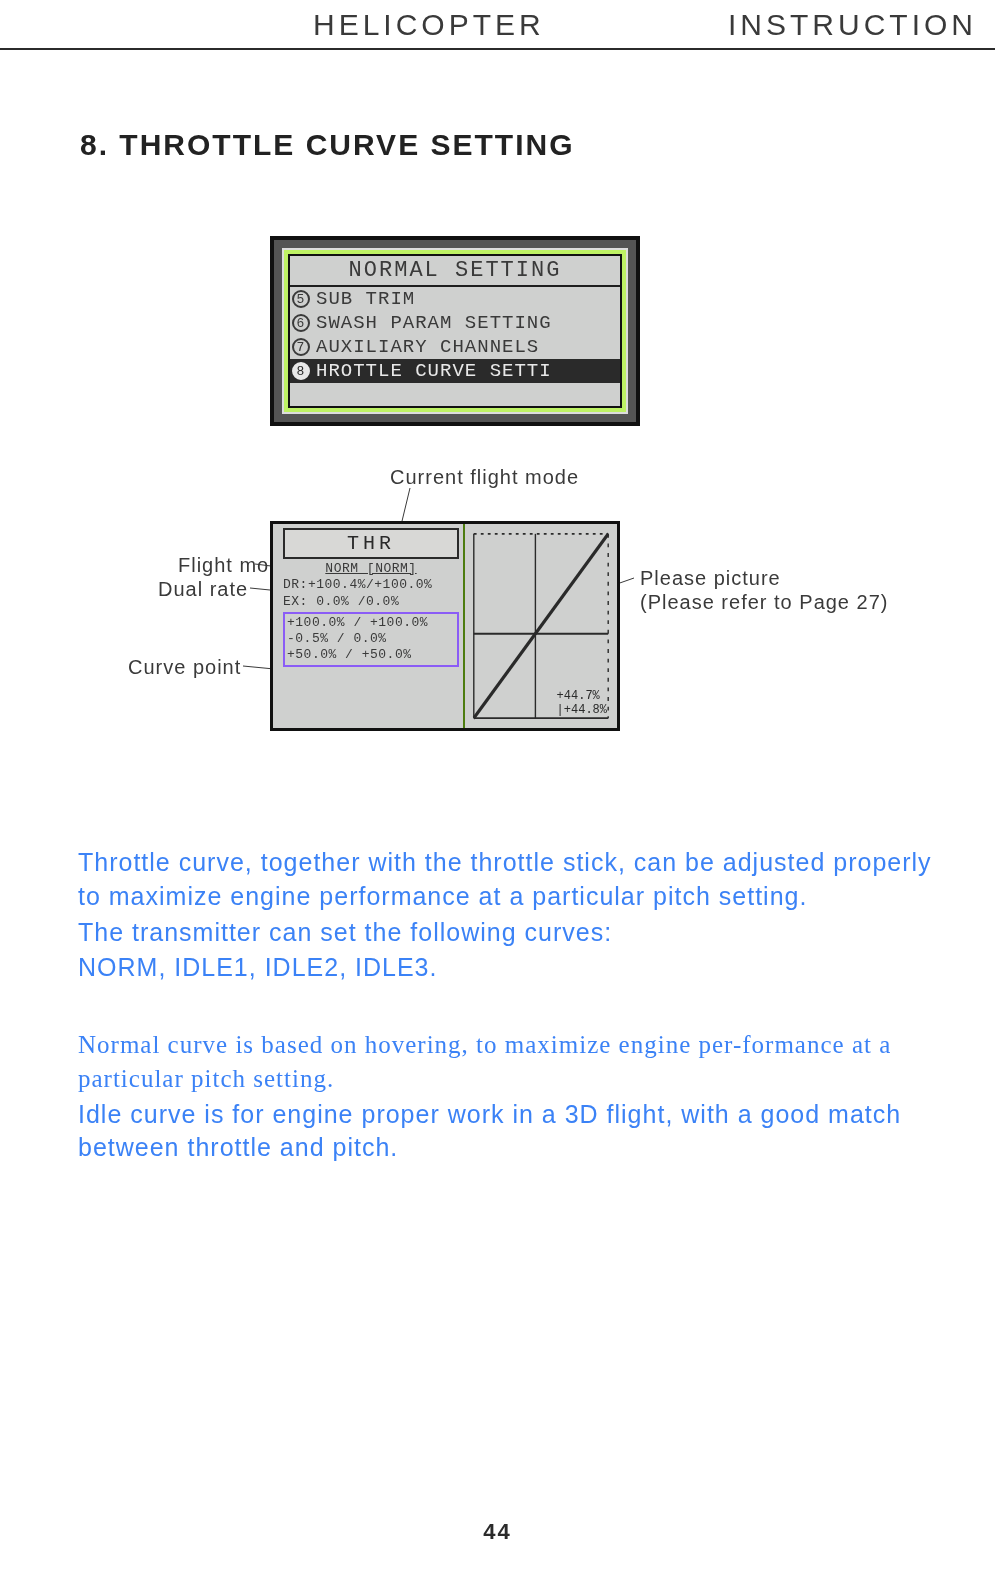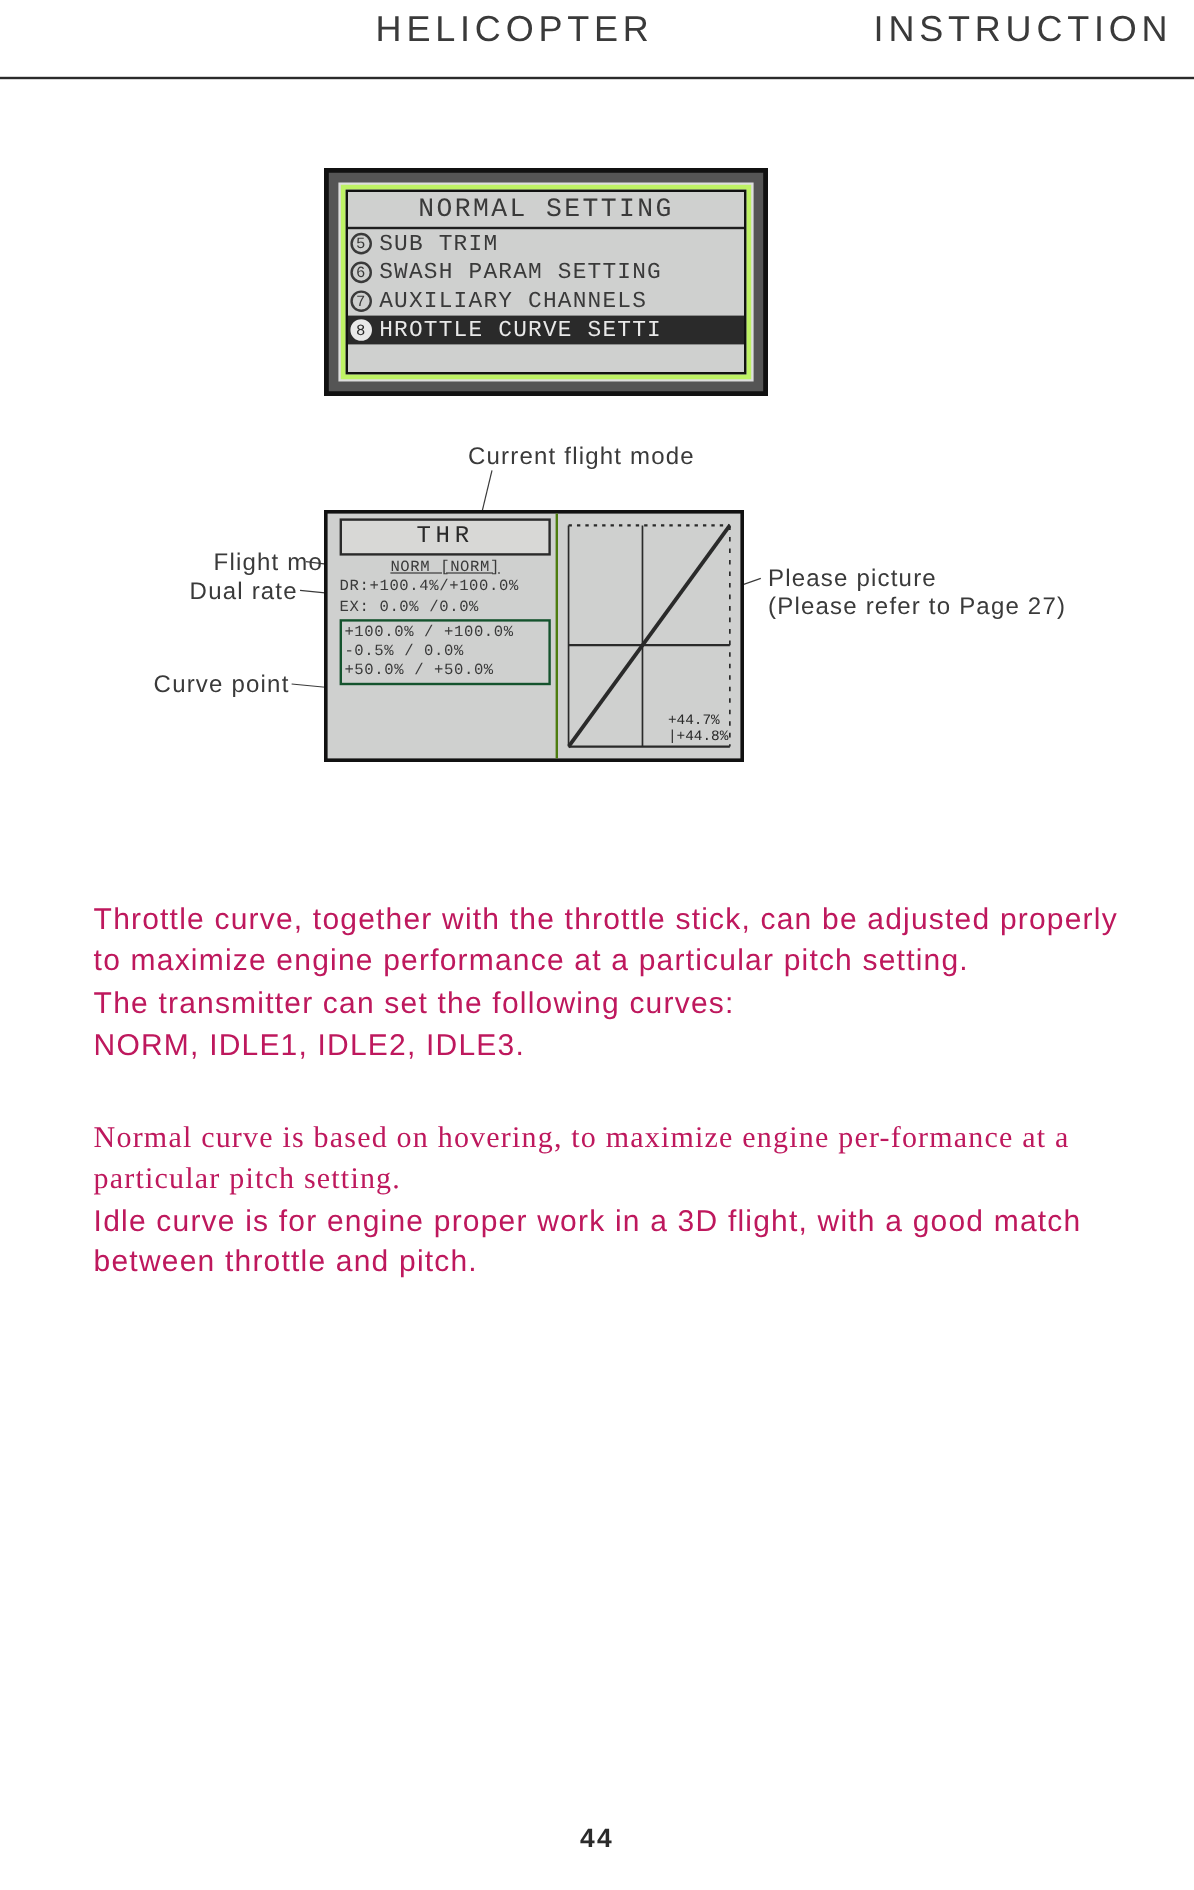--- a/index.html
+++ b/index.html
@@ -13,21 +13,21 @@
     width: 995px;
     height: 1575px;
     position: relative;
     box-sizing: border-box;
     padding: 0;
   }
 
   
   .header-wrap {
     border-bottom: 2px solid #2b2b2b;
-    padding: 8px 18px 22px 18px;
+    padding: 8px 18px 6px 18px;
     box-sizing: border-box;
   }
   .header {
     display: flex;
     justify-content: space-between;
     font-size: 30px;
     letter-spacing: 4px;
     color: #3a3a3a;
     font-weight: 400;
     padding-left: 295px;
@@ -158,21 +158,21 @@
     background: #d8d8d6;
   }
   .s2-row {
     color: #3a3a3a;
     white-space: nowrap;
     line-height: 1.25;
   }
   .s2-row.small { font-size: 13px; }
   .s2-row.u { text-decoration: underline; text-align: center; }
   .s2-curve-box {
-    border: 2px solid #14532d;
+    border: 2px solid #8b5cf6;
     margin-top: 2px;
     padding: 1px 2px;
     font-size: 13px;
     line-height: 1.2;
   }
   .s2-right {
     flex: 1;
     border-left: 2px solid #4d7c0f;
     position: relative;
   }
@@ -190,21 +190,21 @@
     text-align: left;
     line-height: 1.15;
   }
 
   
   .body-text {
     margin-top: 70px;
     padding-left: 78px;
     padding-right: 40px;
     font-size: 25px;
-    color: #be185d;
+    color: #3b82f6;
     letter-spacing: 1px;
     line-height: 1.35;
   }
   .body-text p { margin: 0 0 2px 0; }
   .body-text .blk2 { margin-top: 43px; font-family: Liberation Serif, serif; }
 
   
   .pgnum {
     position: absolute;
     left: 0; right: 0;
@@ -221,20 +221,21 @@
 
 <div class="page">
 
   <div class="header-wrap">
     <div class="header">
       <span>HELICOPTER</span>
       <span>INSTRUCTION</span>
     </div>
   </div>
 
+  <div class="section-title">8. THROTTLE CURVE SETTING</div>
 
   <div class="screen1-wrap">
     <div class="screen1-inner">
       <div class="screen1-title">NORMAL SETTING</div>
 
       <div class="menu-row">
         <span class="menu-num">5</span>
         <span>SUB TRIM</span>
       </div>
       <div class="menu-row">

